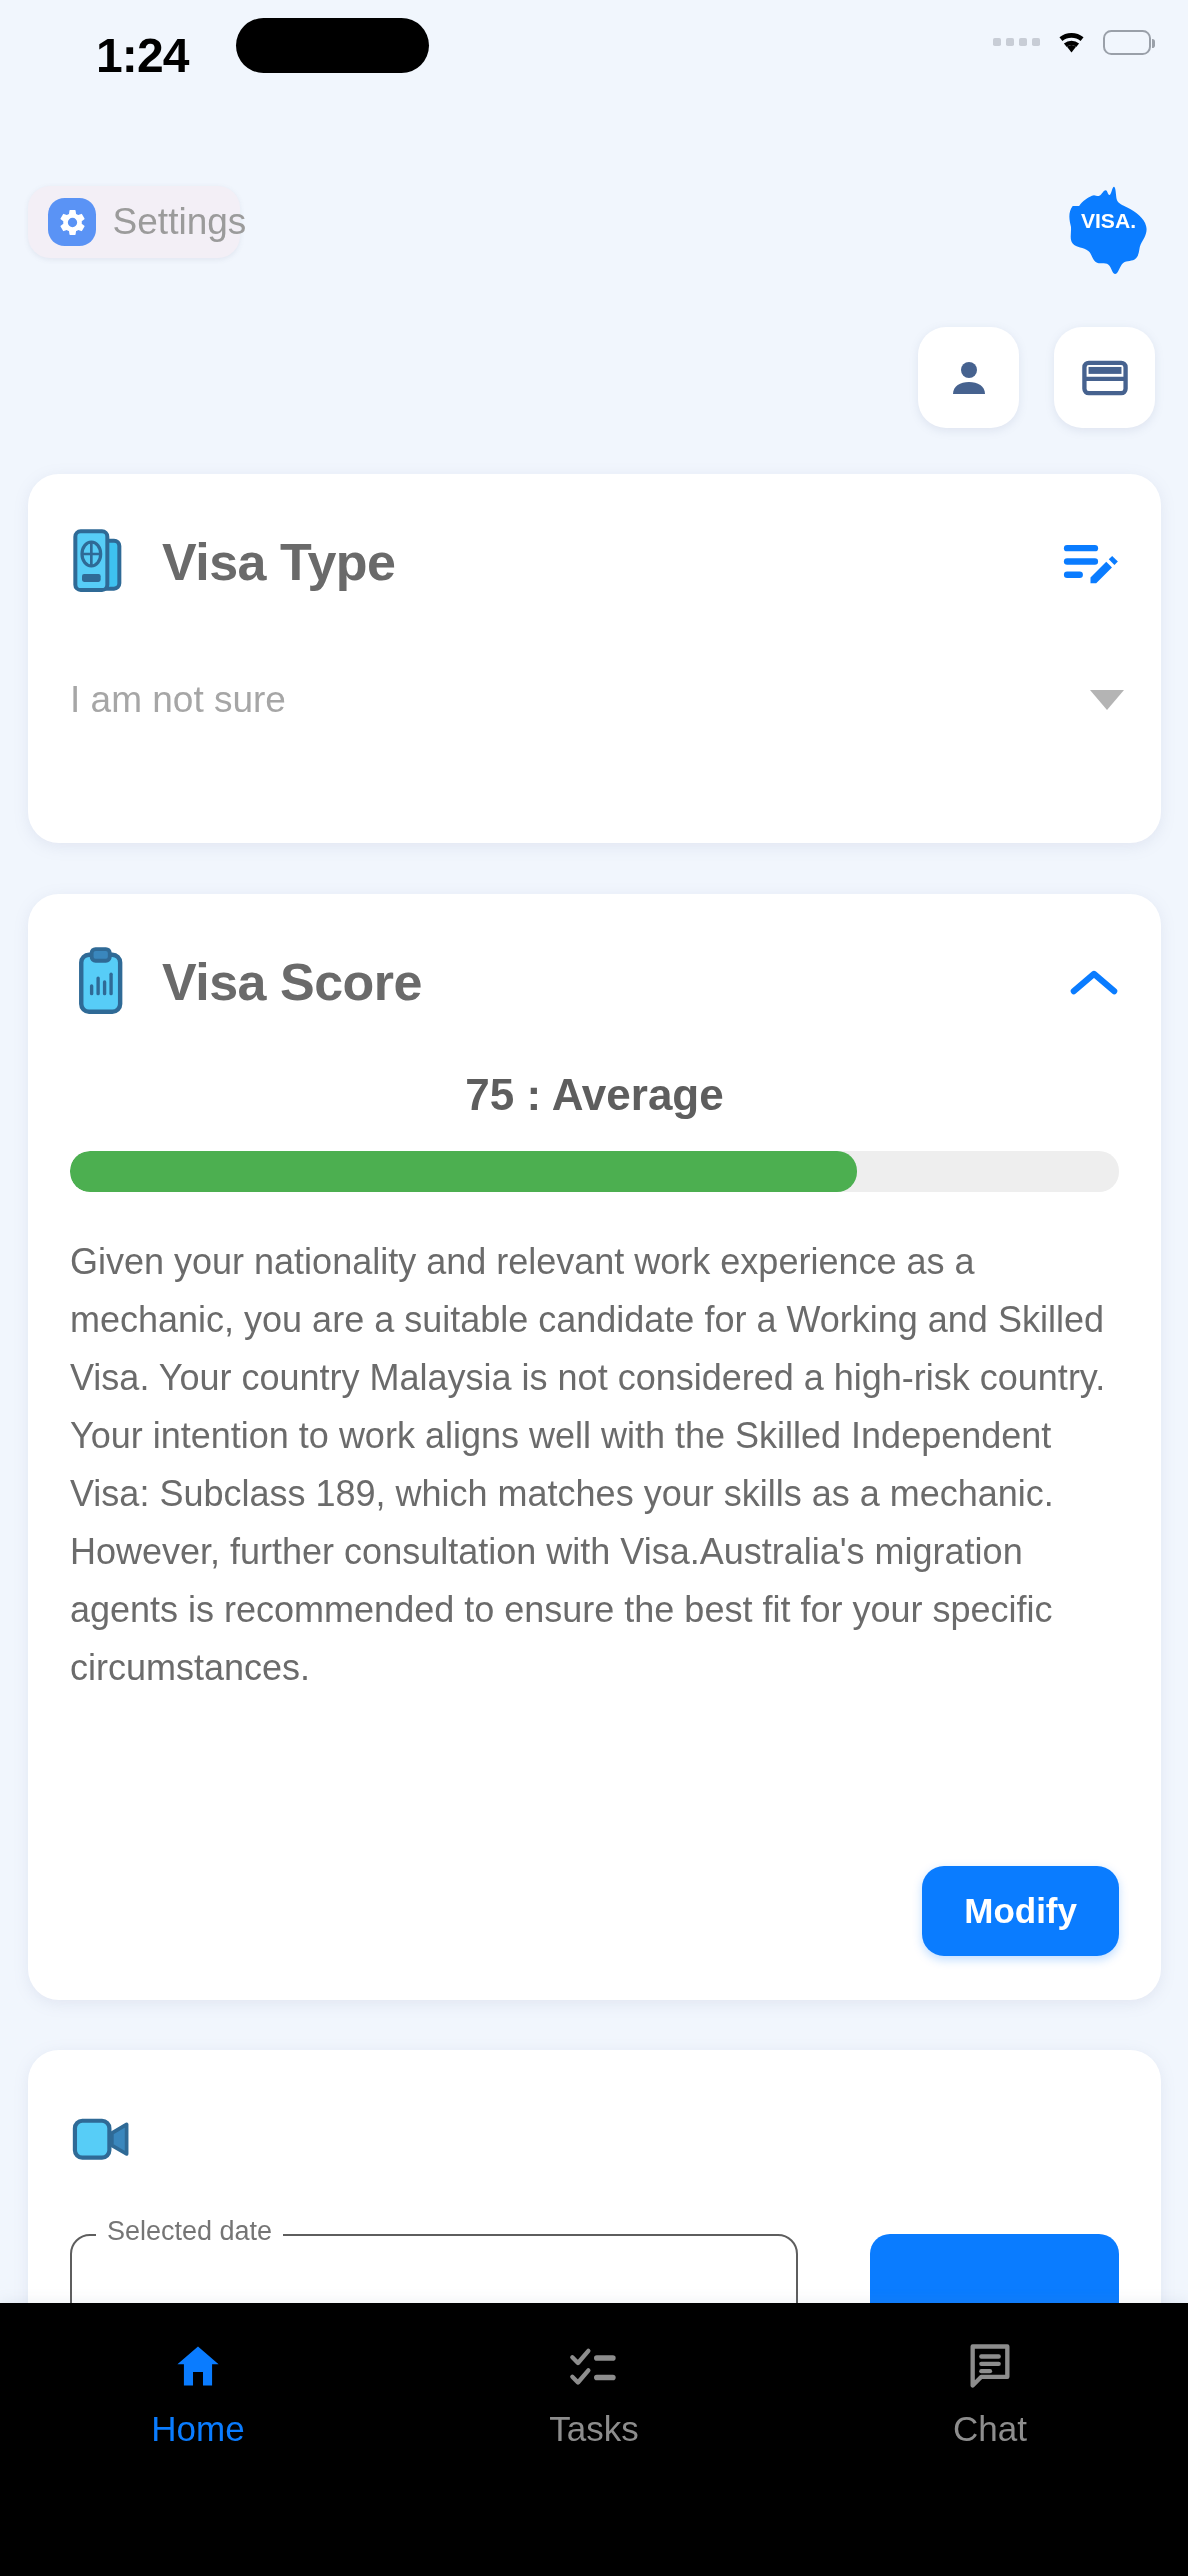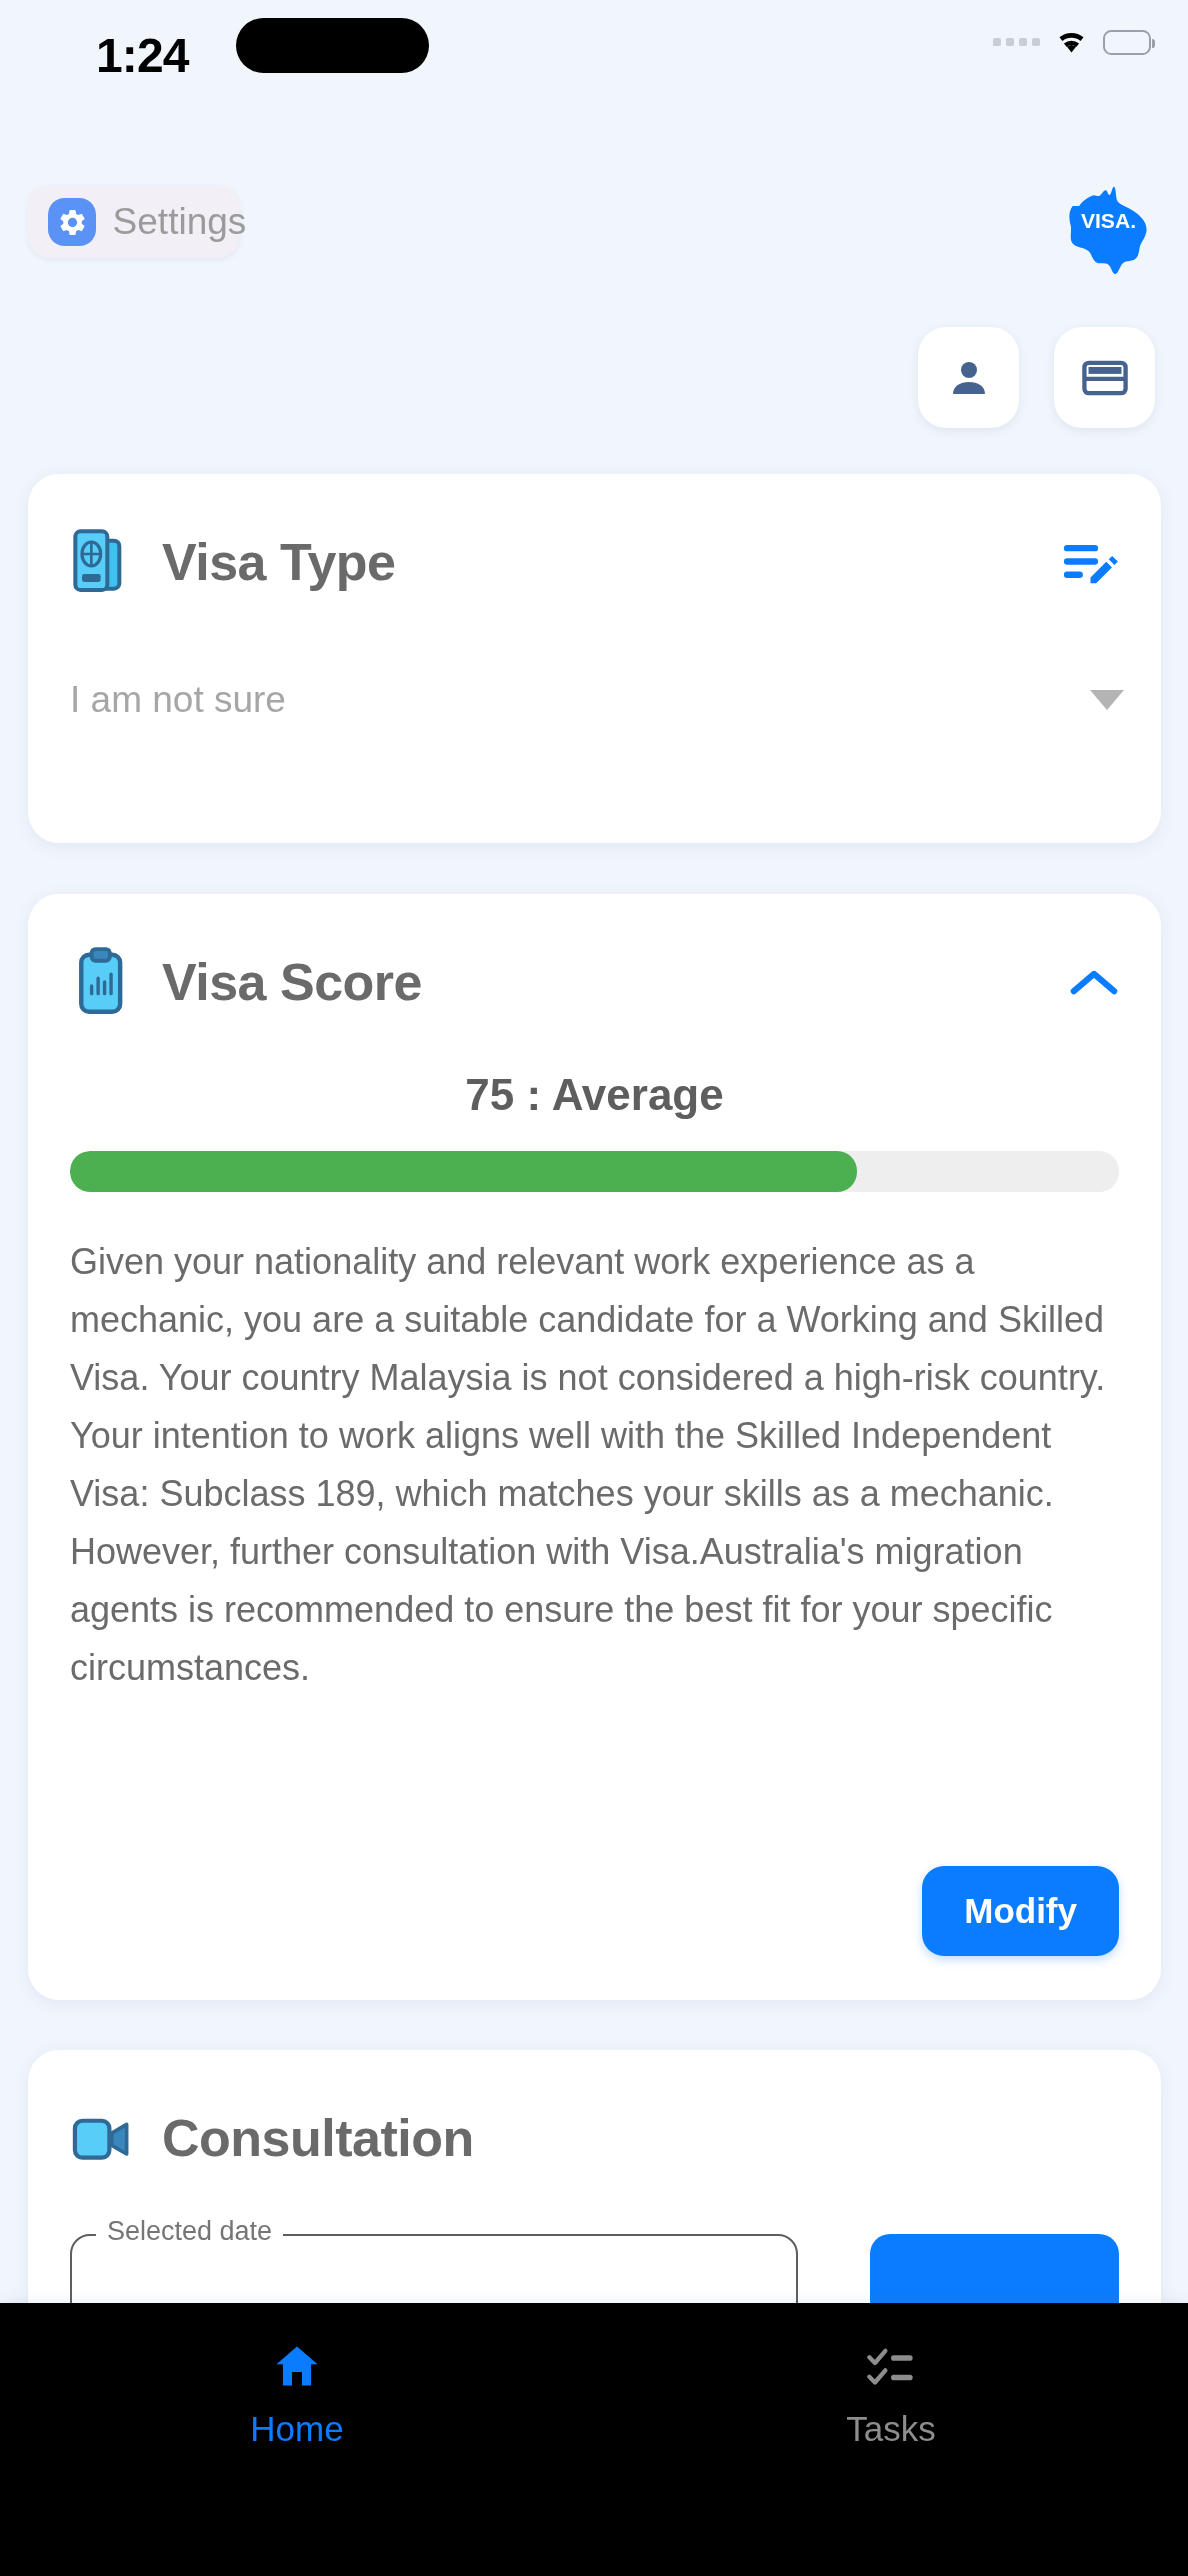--- a/index.html
+++ b/index.html
@@ -256,21 +256,20 @@
 
     <button class="modify-btn">Modify</button>
   </div>
 
   <div class="card" id="card-consultation">
     <div class="card-head">
       <svg class="card-icon" viewBox="0 0 52 44">
         <rect x="4" y="8" width="28" height="30" rx="6" fill="#57cdf7" stroke="#2f6a96" stroke-width="3.4"></rect>
         <path d="M34 18l12-7v24l-12-7z" fill="#3a87bd" stroke="#2f6a96" stroke-width="3" stroke-linejoin="round"></path>
       </svg>
-      <div class="card-title">Consultation</div>
     </div>
     <div class="date-field">
       <span class="date-legend">Selected date</span>
     </div>
     <div class="consult-btn"></div>
   </div>
 
   <div class="bottom-nav">
     <div class="nav-items">
       <div class="nav-item active">
@@ -281,18 +280,27 @@
       </div>
       <div class="nav-item">
         <svg width="52" height="52" viewBox="0 0 24 24">
           <path d="M2 8l2.6 2.6L9.4 5" fill="none" stroke="#8d8d8d" stroke-width="2" stroke-linecap="round" stroke-linejoin="round"></path>
           <path d="M2 17l2.6 2.6L9.4 14" fill="none" stroke="#8d8d8d" stroke-width="2" stroke-linecap="round" stroke-linejoin="round"></path>
           <rect x="12" y="7" width="10" height="2.6" rx="1.3" fill="#8d8d8d"></rect>
           <rect x="12" y="16" width="10" height="2.6" rx="1.3" fill="#8d8d8d"></rect>
         </svg>
         <span class="nav-label">Tasks</span>
       </div>
+      <div class="nav-item">
+        <svg width="52" height="52" viewBox="0 0 24 24">
+          <path d="M4 3h16v14H8l-4 4z" fill="none" stroke="#8d8d8d" stroke-width="2" stroke-linejoin="round"></path>
+          <rect x="7" y="6.6" width="10" height="2" rx="1" fill="#8d8d8d"></rect>
+          <rect x="7" y="10" width="10" height="2" rx="1" fill="#8d8d8d"></rect>
+          <rect x="7" y="13.4" width="6" height="2" rx="1" fill="#8d8d8d"></rect>
+        </svg>
+        <span class="nav-label">Chat</span>
+      </div>
     </div>
     <div class="home-indicator"></div>
   </div>
 
 </div>
 
 
 </body></html>

